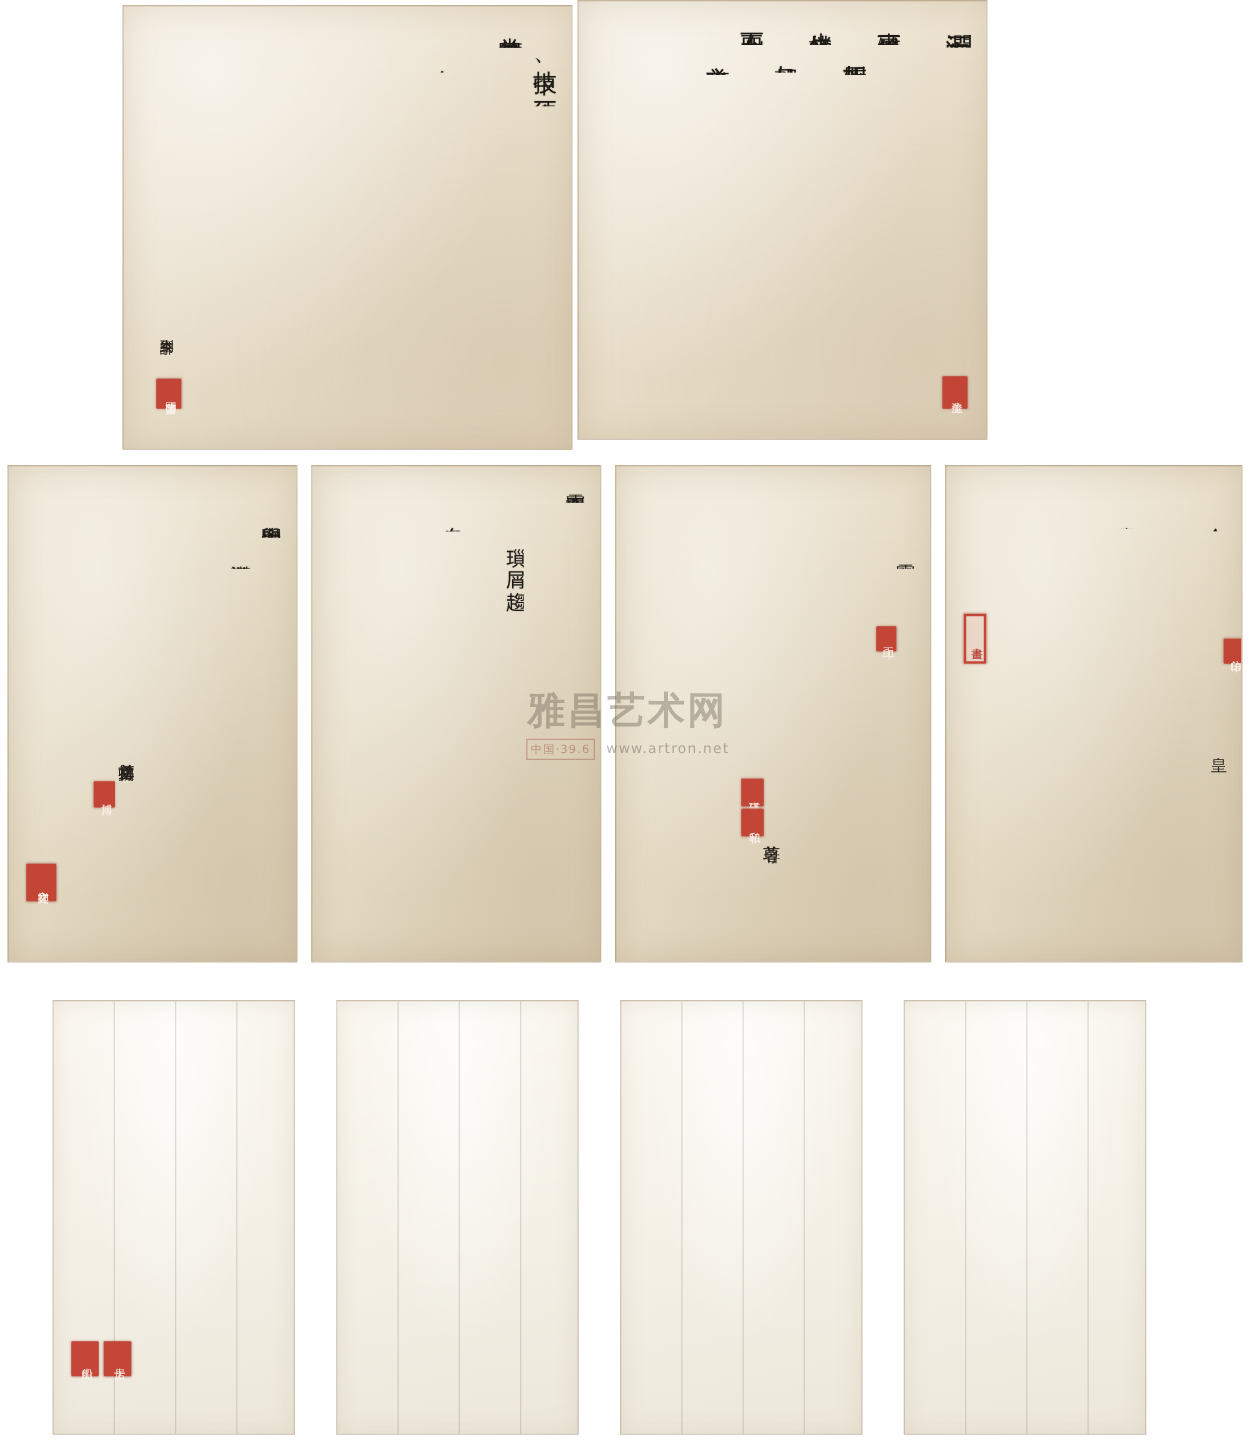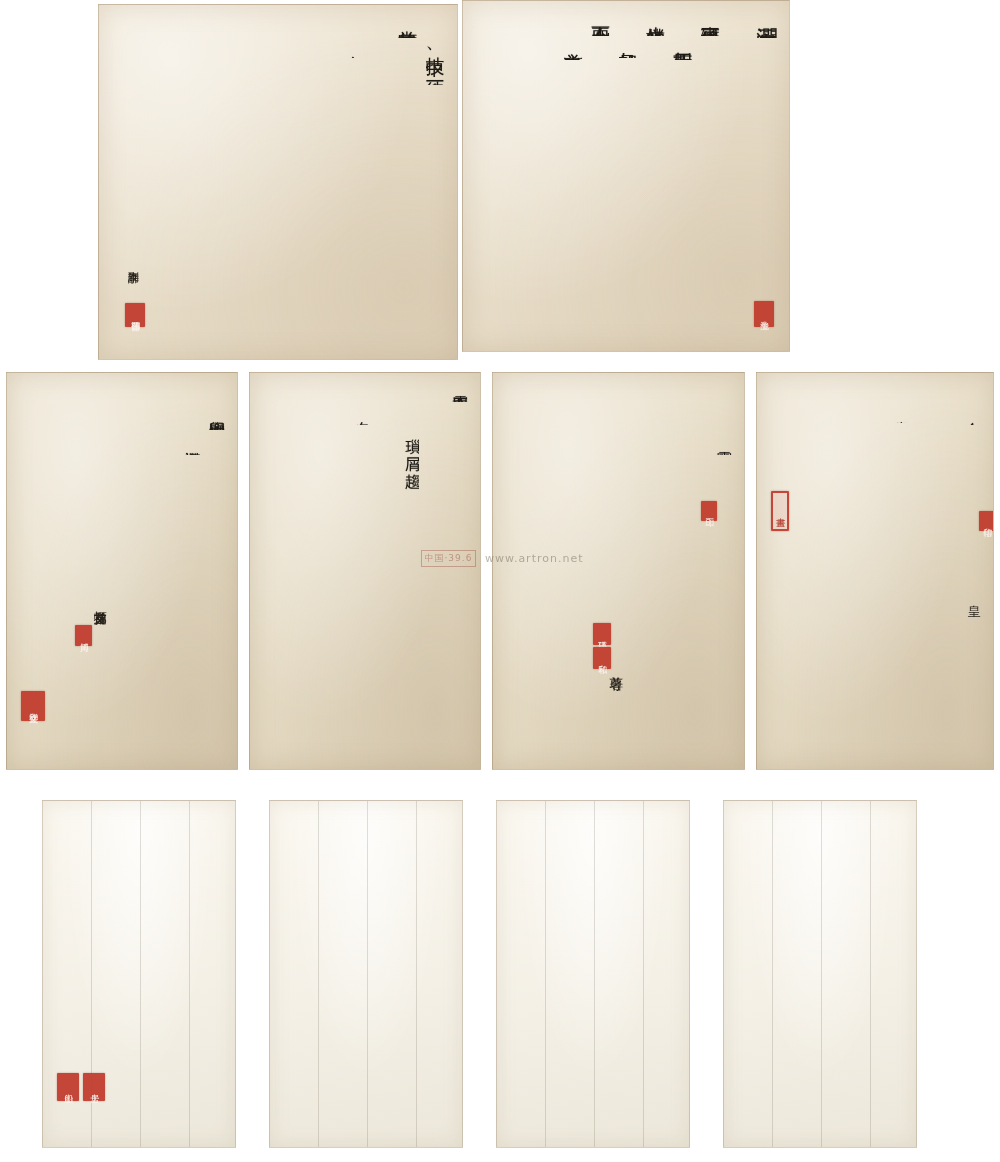--- a/index.html
+++ b/index.html
@@ -309,17 +309,18 @@
   <div class="cols" style="padding:14px 14px;">
     <div class="col c-lg">卯山林畫達</div>
     <div class="col-gap" style="width:14px;"></div>
     <div class="col c-lg c-ind-1">露烦熊清味</div>
     <div class="col-gap" style="width:14px;"></div>
     <div class="col c-lg">家生機沿雨</div>
   </div>
 </div>
 
 <div class="watermark">
+  <div class="wm-main">雅昌艺术网</div>
   <div class="wm-sub">
     <span class="wm-badge">中国·39.6</span>
     <span>www.artron.net</span>
   </div>
 </div>
 
 </body></html>

